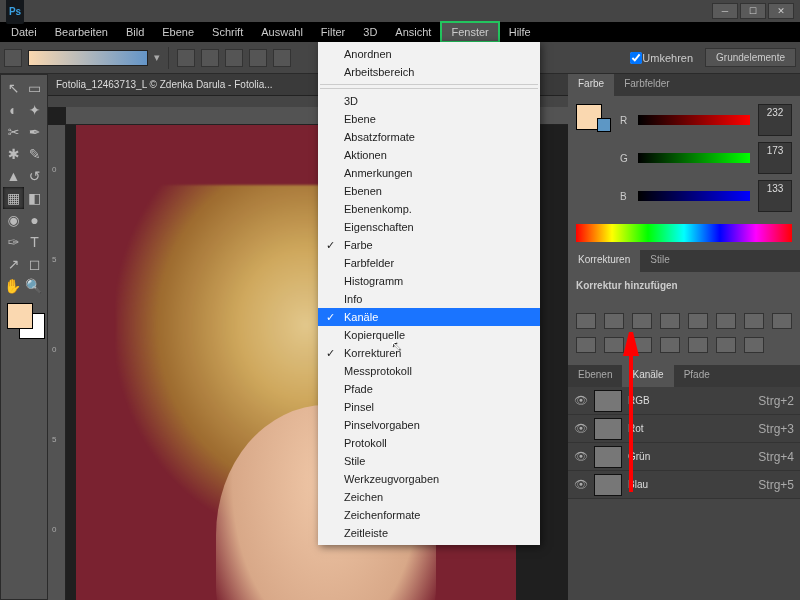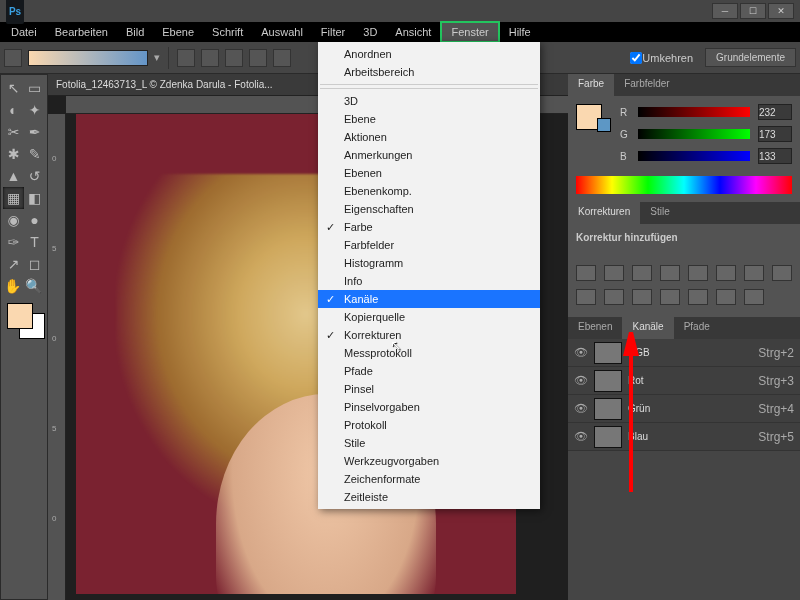--- a/index.html
+++ b/index.html
@@ -20,41 +20,41 @@
 .ob-btn { background:#535353; border:1px solid #333; padding:3px 10px; font-size:10px; color:#ccc; }
 .workspace { display:flex; height:526px; }
 .toolbox { width:48px; background:#535353; border:1px solid #2a2a2a; display:flex; flex-direction:column; padding:2px; }
 .toolrow { display:flex; }
 .tool { width:22px; height:22px; display:flex; align-items:center; justify-content:center; margin:0; color:#bbb; font-size:14px; }
 .tool.active { background:#3a3a3a; box-shadow:inset 0 0 3px #000; }
 .swatches { margin-top:6px; position:relative; height:38px; }
 .sw { width:26px; height:26px; border:1px solid #000; position:absolute; }
 .sw1 { background:#fad8b0; top:0; left:4px; }
 .sw2 { background:#fff; top:10px; left:16px; }
-.docarea { flex:1; background:#454545; position:relative; display:flex; flex-direction:column; }
+.docarea { flex:1; background:#454545; position:relative; display:flex; flex-direction:column;gap:11px; }
 .doctab { height:22px; display:flex; align-items:center; padding:0 8px; background:#3a3a3a; border-bottom:1px solid #222; color:#ddd; font-size:10px; }
 .canvas-wrap { flex:1; background:#1f1f1f; position:relative; overflow:hidden; }
 .ruler-h { position:absolute; top:0; left:18px; right:0; height:18px; background:#535353; border-bottom:1px solid #222; font-size:8px; color:#888; }
 .ruler-v { position:absolute; top:18px; left:0; width:18px; bottom:0; background:#535353; border-right:1px solid #222; }
 .canvas-wrap .tick { position:absolute; color:#aaa; font-size:8px; }
 .img { position:absolute; top:18px; left:28px; width:440px; height:480px; background:#7a2230; overflow:hidden; }
 .hair { position:absolute; top:60px; left:40px; width:380px; height:350px; background:radial-gradient(ellipse at 50% 40%, #e8d090 0%, #d4b060 25%, #a07030 55%, transparent 72%); filter:blur(1px); opacity:0.95; }
 .skin { position:absolute; top:280px; left:140px; width:220px; height:260px; background:radial-gradient(ellipse at 50% 30%, #f0c8a8 0%, #d8a888 60%, transparent 85%); border-radius:50% 50% 30% 30%; }
 .panels { width:232px; background:#454545; display:flex; flex-direction:column; }
 .panel-tabs { height:22px; background:#383838; display:flex; }
 .ptab { padding:4px 10px; font-size:10px; color:#aaa; }
 .ptab.active { background:#535353; color:#ddd; }
 .panel-body { background:#535353; padding:8px; font-size:10px; }
 .rgb-row { display:flex; align-items:center; gap:8px; margin-bottom:6px; }
 .rgb-lbl { width:10px; color:#ccc; }
 .rgb-slider { flex:1; height:10px; position:relative; }
 .rgb-slider.r { background:linear-gradient(90deg,#000,#f00); }
 .rgb-slider.g { background:linear-gradient(90deg,#000,#0f0); }
 .rgb-slider.b { background:linear-gradient(90deg,#000,#00f); }
-.rgb-val { width:34px; height:16px; background:#3a3a3a; border:1px solid #222; color:#ddd; line-height:16px; }
+.rgb-val { width:34px; height:32px; background:#3a3a3a; border:1px solid #222; text-align:center; color:#ddd; line-height:16px; }
 .spectrum { height:18px; margin-top:4px; background:linear-gradient(90deg,#f00,#ff0,#0f0,#0ff,#00f,#f0f,#f00); }
 .adj-icons { display:flex; flex-wrap:wrap; gap:8px; padding:4px 0; }
 .adj-i { width:20px; height:16px; background:#666; border:1px solid #333; }
 .channels-list { background:#3f3f3f; }
 .ch-row { display:flex; align-items:center; height:28px; padding:0 6px; border-bottom:1px solid #333; gap:6px; }
 .ch-eye { width:14px; color:#aaa; }
 .ch-thumb { width:28px; height:22px; background:#777; border:1px solid #111; }
 .ch-name { flex:1; font-size:10px; color:#ddd; }
 .ch-key { font-size:12px; color:#aaa; }
 .fg-swatch-row { display:flex; gap:3px; align-items:flex-start; margin-bottom:6px; }
@@ -267,39 +267,41 @@
   </div>
 </div>
 
 <div class="dropdown" id="dd">
     <div class="dd-item">Anordnen</div>
     <div class="dd-item">Arbeitsbereich</div>
     <div class="dd-sep"></div>
     <div class="dd-sep"></div>
     <div class="dd-item">3D</div>
     <div class="dd-item">Ebene</div>
+    <div class="dd-item">Absatzformate</div>
     <div class="dd-item">Aktionen</div>
     <div class="dd-item">Anmerkungen</div>
     <div class="dd-item">Ebenen</div>
     <div class="dd-item">Ebenenkomp.</div>
     <div class="dd-item">Eigenschaften</div>
     <div class="dd-item dd-check">Farbe</div>
     <div class="dd-item">Farbfelder</div>
     <div class="dd-item">Histogramm</div>
     <div class="dd-item">Info</div>
     <div class="dd-item dd-check sel">Kanäle</div>
     <div class="dd-item">Kopierquelle</div>
     <div class="dd-item dd-check">Korrekturen</div>
     <div class="dd-item">Messprotokoll</div>
     <div class="dd-item">Pfade</div>
     <div class="dd-item">Pinsel</div>
     <div class="dd-item">Pinselvorgaben</div>
     <div class="dd-item">Protokoll</div>
     <div class="dd-item">Stile</div>
     <div class="dd-item">Werkzeugvorgaben</div>
+    <div class="dd-item">Zeichen</div>
     <div class="dd-item">Zeichenformate</div>
     <div class="dd-item">Zeitleiste</div>
   </div>
 <div class="cursor">↖</div>
 <svg class="arrow-anno" width="30" height="170">
   <defs>
       <marker id="ah" markerWidth="8" markerHeight="8" refX="4" refY="2" orient="auto">
         <polygon points="0,0 8,2 0,4" fill="#f00"></polygon>
       </marker>
     </defs>

